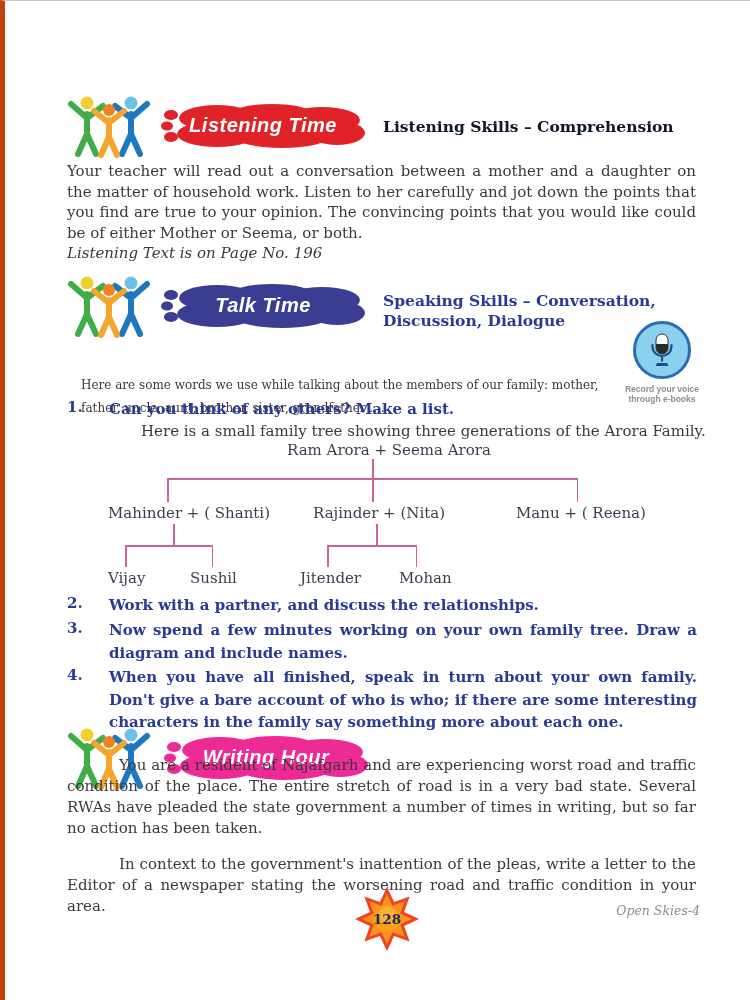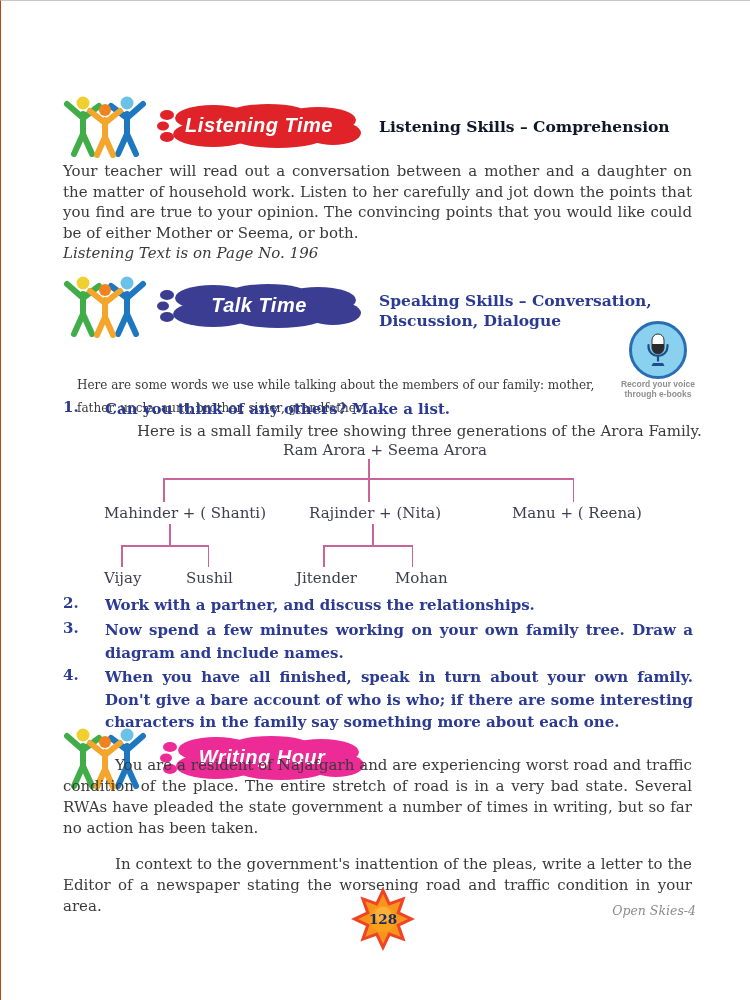--- a/index.html
+++ b/index.html
@@ -1,20 +1,20 @@
 <!DOCTYPE html>
 <html><head>
 <meta charset="utf-8">
 <style>
   * { margin:0; padding:0; box-sizing:border-box; }
   html,body { background:#f2f2f2; }
   #page {
     position:relative; width:750px; height:1000px; margin:0 auto;
     background:#ffffff; overflow:hidden;
-    border-top:1px solid #c9c9c9; border-left:1px solid #c2410c;
+    border-top:1px solid #c9c9c9; border-left:5px solid #c2410c;
     font-family:"DejaVu Serif", serif; color:#3a3a3a;
   }
   
   .ppl-icon { position:absolute; width:92px; height:68px; }
   .banner { position:absolute; width:212px; height:46px; }
   .banner svg { position:absolute; inset:0; width:100%; height:100%; }
   .banner .banner-label {
     position:absolute; inset:0; display:flex; align-items:center; justify-content:center;
     font-family:"Liberation Sans", sans-serif; font-style:italic; font-weight:bold;
     font-size:20px; color:#ffffff; letter-spacing:.5px; padding-bottom:2px;
@@ -37,21 +37,21 @@
   .tree-line  { position:absolute; background:#c7649a; }
   .tree-label { position:absolute; font-size:15px; color:#3d3d50; white-space:nowrap; }
   
   #record-widget { position:absolute; left:617px; top:320px; width:80px; text-align:center; cursor:pointer; }
   #record-circle {
     width:58px; height:58px; margin:0 auto; border-radius:50%;
     background:#8ad0ef; border:3px solid #2a6db3;
     display:flex; align-items:center; justify-content:center;
   }
   #record-caption {
-    font-family:"Liberation Sans", sans-serif; font-weight:bold;
+    margin-top:5px; font-family:"Liberation Sans", sans-serif; font-weight:bold;
     font-size:8.5px; line-height:10px; color:#8f8f8f;
   }
   
   #footer-star { position:absolute; left:346px; top:884px; width:72px; height:68px; }
   #book-title  { position:absolute; left:555px; top:902px; width:140px; text-align:right;
                  font-style:italic; font-size:12.5px; color:#8c8c8c; }
   .abs { position:absolute; }
 </style>
 </head>
 <body>

